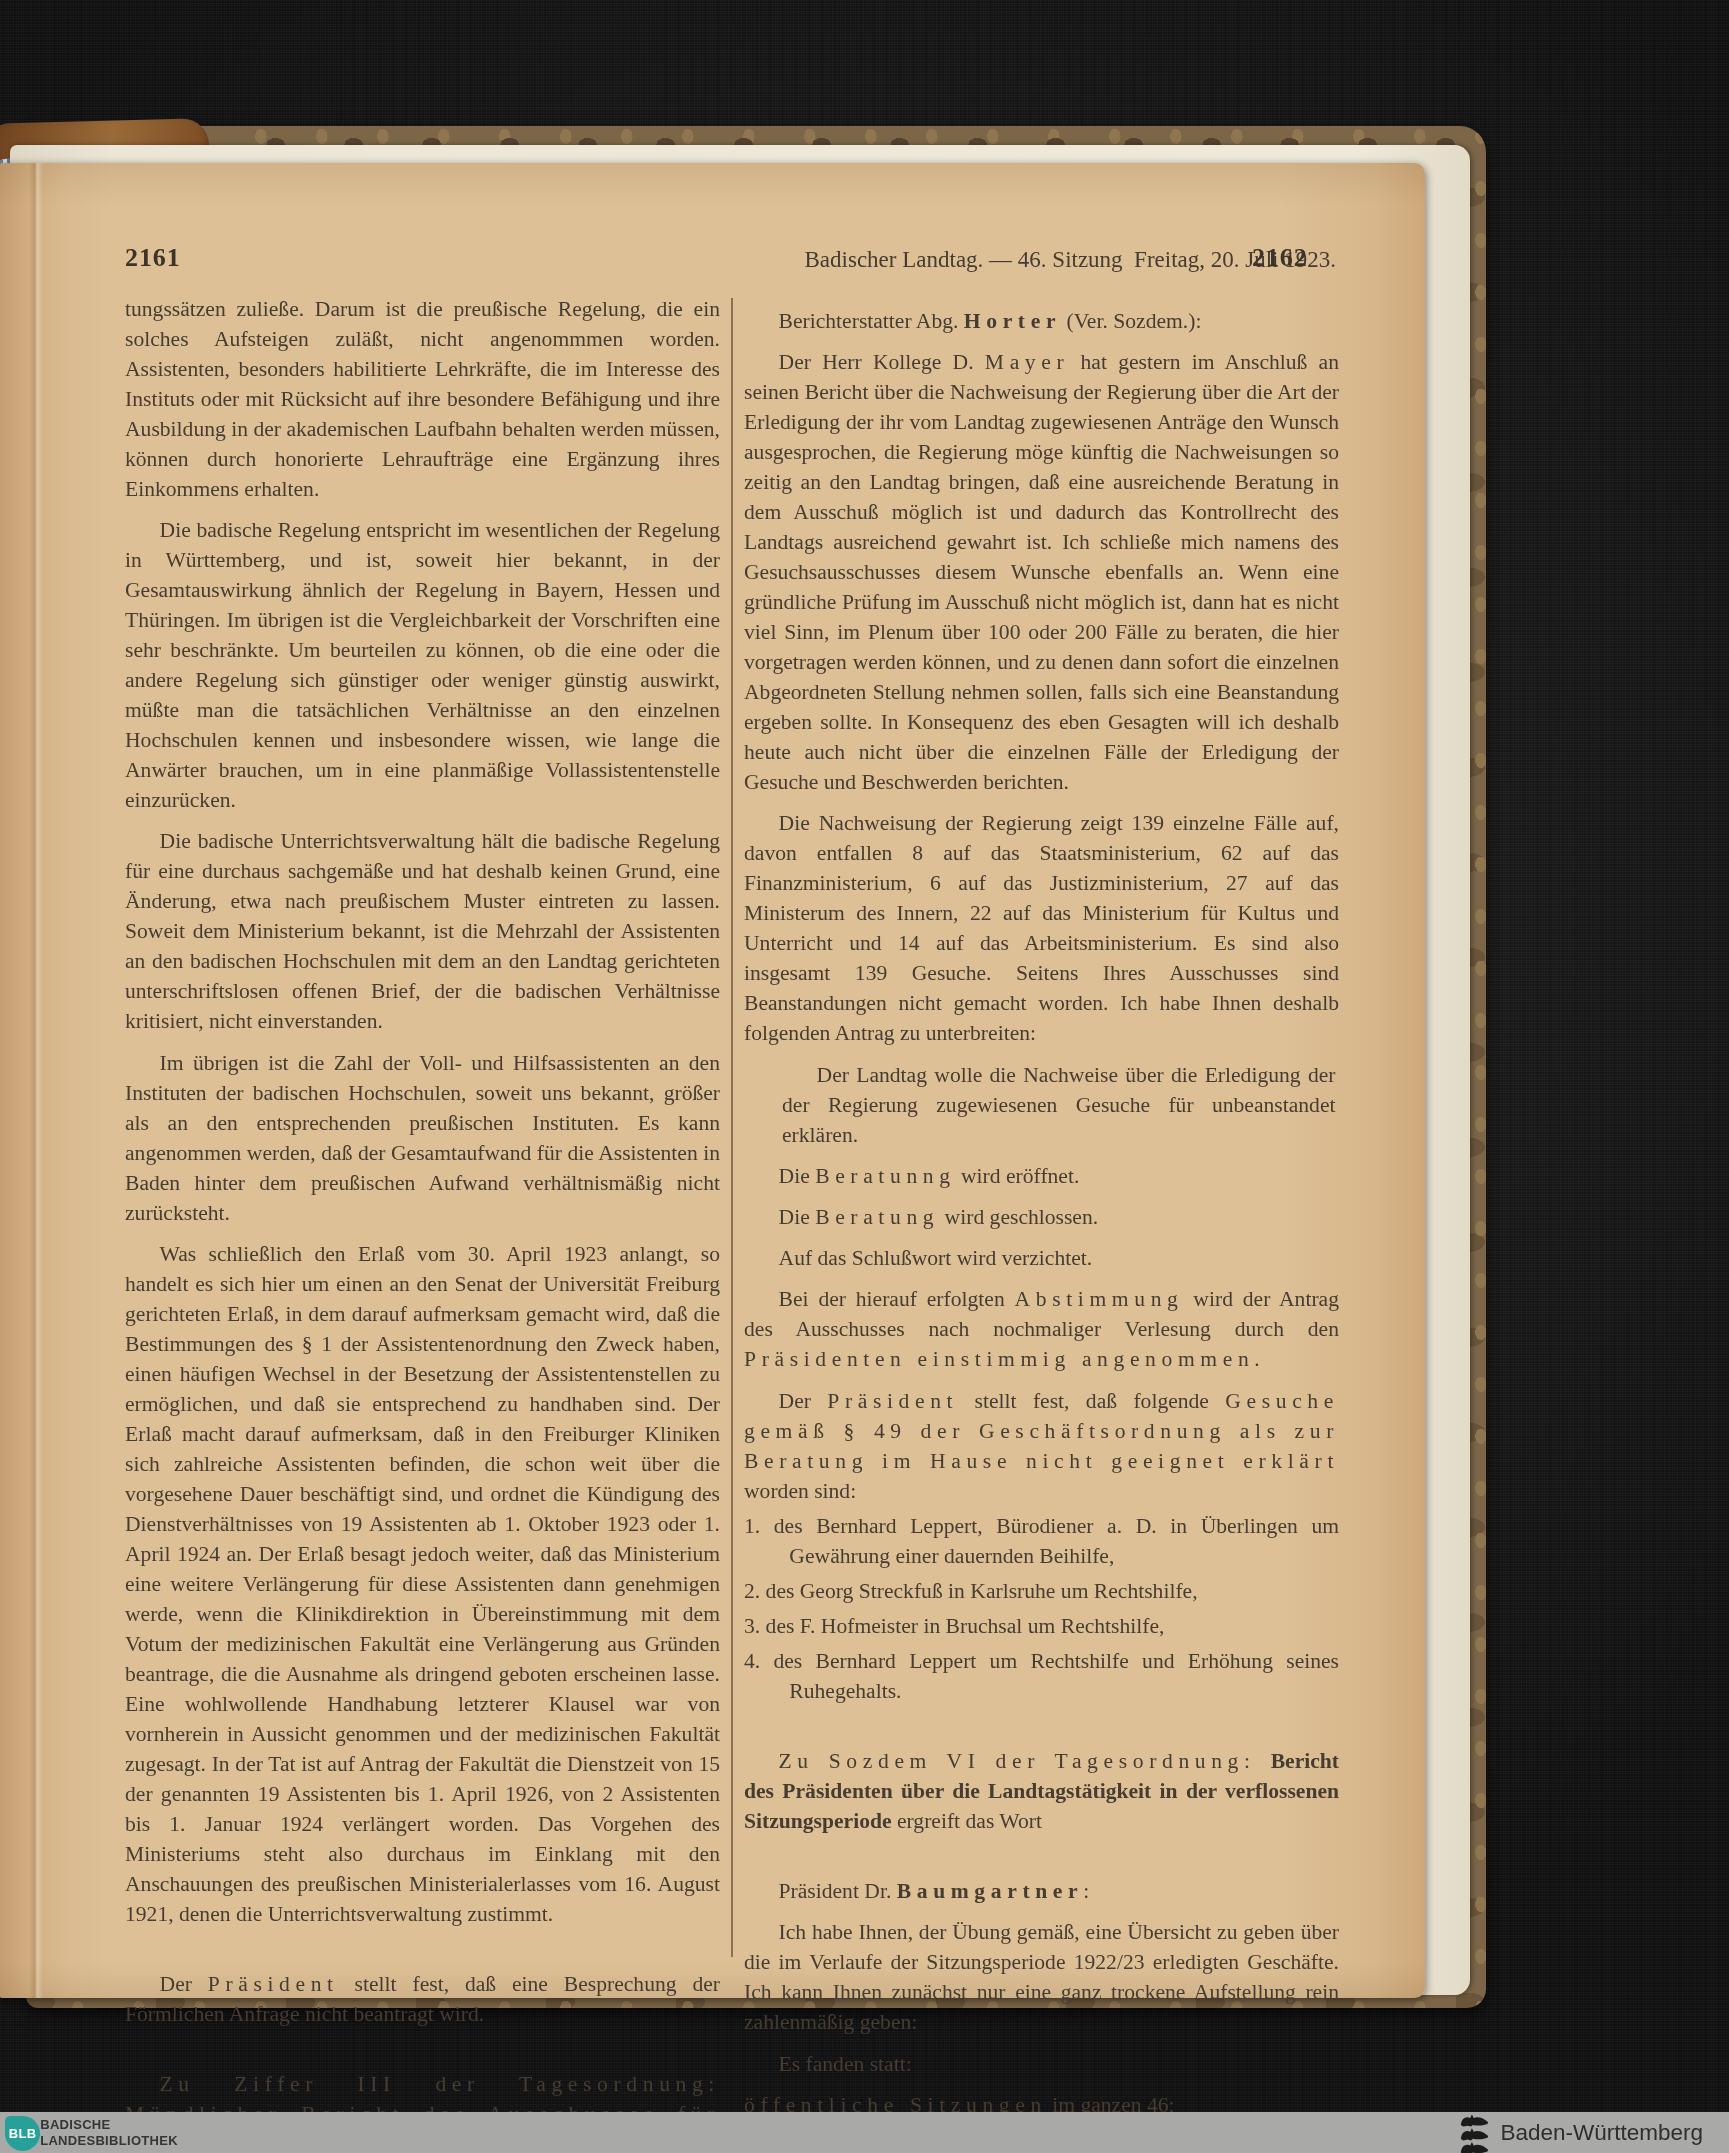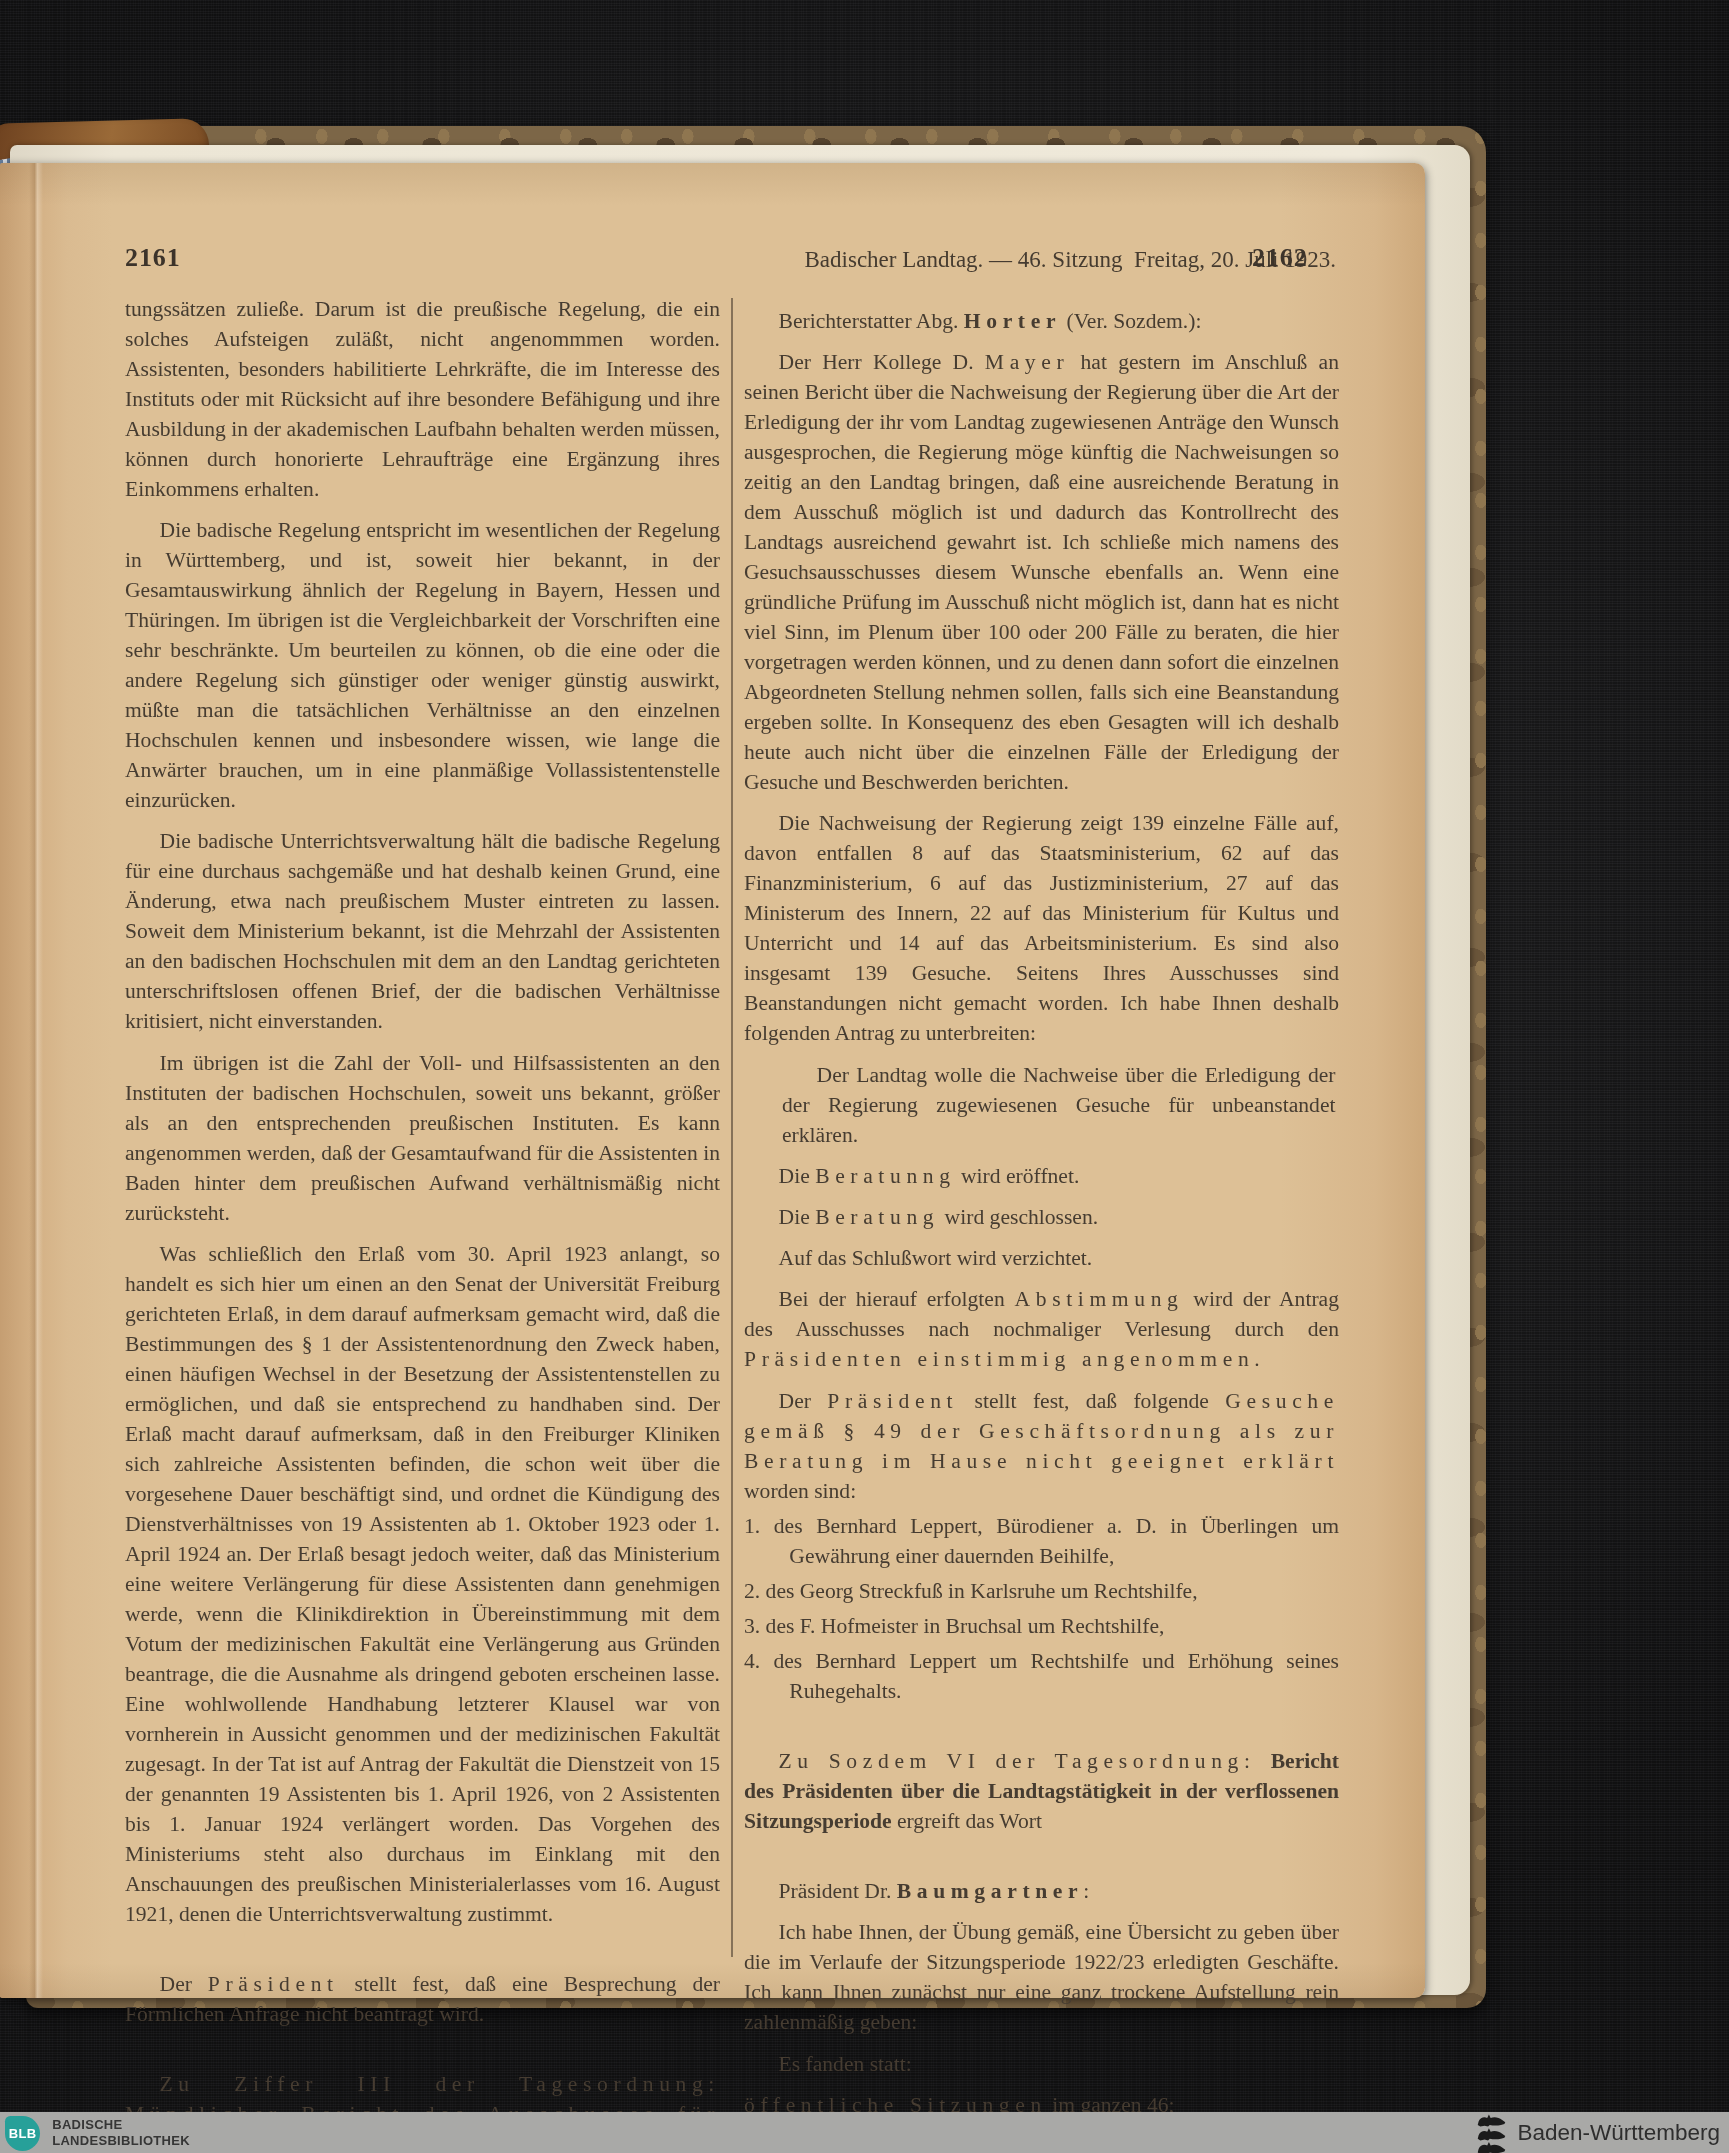--- a/index.html
+++ b/index.html
@@ -76,28 +76,28 @@
   .li{padding-left:2.1em;text-indent:-2.1em;margin-top:5.2px;}
   .s-n{}
   .s-sp{letter-spacing:.26em;}
   .s-b{font-weight:bold;}
   .s-bsp{font-weight:bold;letter-spacing:.26em;}
   .footer-bar{
     position:absolute;left:0;top:2112px;width:1729px;height:42px;z-index:10;
     background:#a9a9a7;display:flex;align-items:center;justify-content:space-between;
     font-family:"Liberation Sans", sans-serif;
   }
-  .footer-left{display:flex;align-items:center;gap:12px;padding-left:5.2px;}
+  .footer-left{display:flex;align-items:center;padding-left:5.2px;}
   .blb-badge{
     width:35px;height:35px;border-radius:5.2px 50% 50% 50%;
     display:flex;align-items:center;justify-content:center;
     color:#fff;font-weight:bold;font-size:13px;letter-spacing:0.4px;
   }
   .blb-name{font-size:13px;line-height:15.6px;font-weight:bold;color:#363636;letter-spacing:0.3px;}
-  .footer-right{display:flex;align-items:center;gap:10.4px;padding-right:9px;}
+  .footer-right{display:flex;align-items:center;gap:10.4px;padding-right:26px;}
   .bw-label{font-size:22.5px;color:#2e2e2e;}
   .coat{display:block;}
 </style>
 </head>
 <body>
 
 <div class="photo">
 
   <div class="book-cover"></div>
   <div class="spine-leather"></div>

